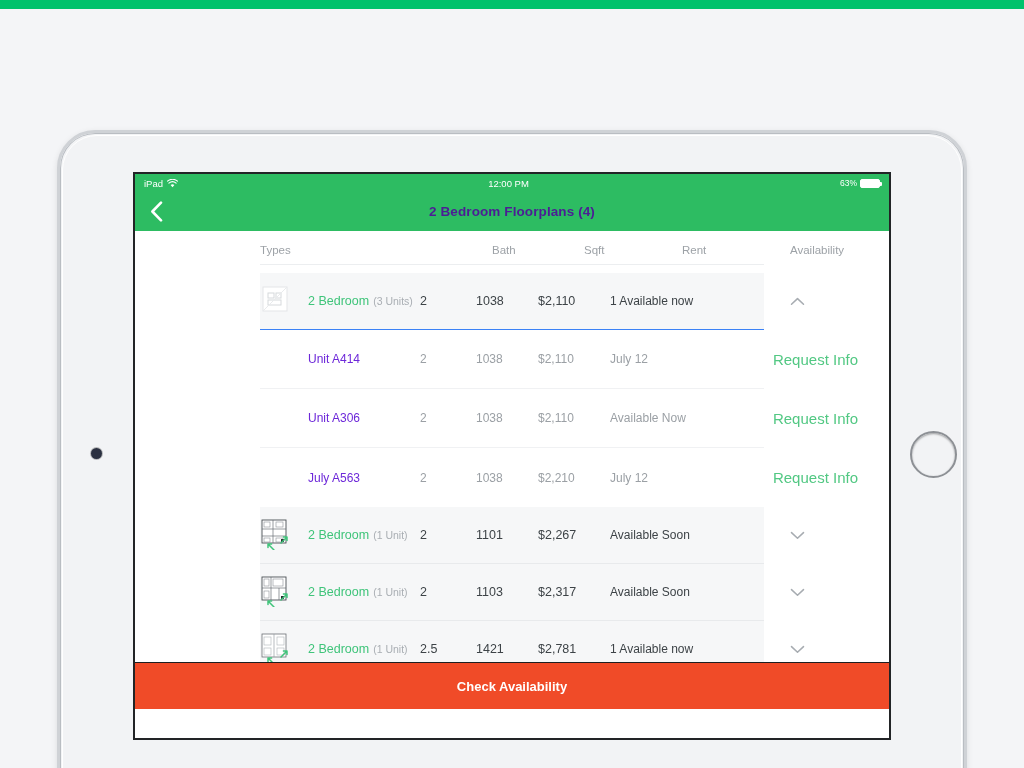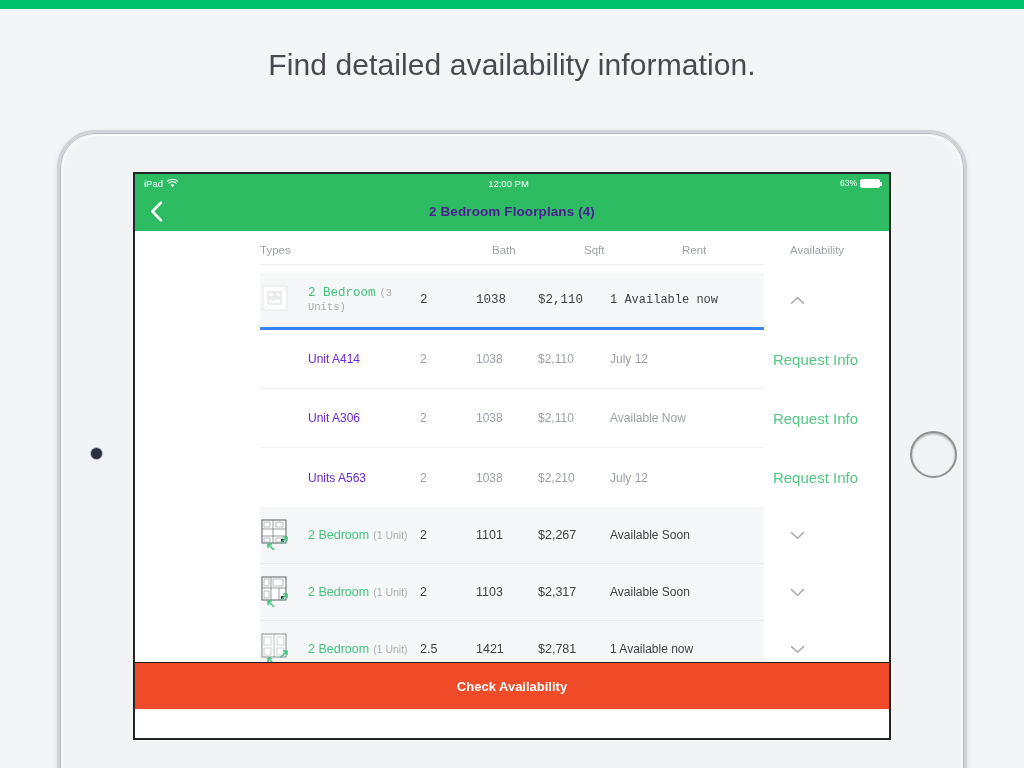--- a/index.html
+++ b/index.html
@@ -131,21 +131,21 @@
   
   .fp-row {
     margin: 0 125px;
     height: 57px;
     background: #f6f7f8;
     border-bottom: 1px solid #e8eaec;
     font-size: 12.5px;
     color: #3d4347;
     cursor: pointer;
   }
-  .fp-row.expanded { background: #f6f7f8; border-bottom: 3px solid #3b82f6; font-family: Liberation Mono, monospace; }
+  .fp-row.expanded { background: #f6f7f8; border-bottom: 1px solid #3b82f6; }
 
   .fp-name { color: #3fc47a; font-size: 12.5px; }
   .fp-units { color: #a9aeb3; font-size: 10.5px; margin-left: 4px; }
   .cell { font-size: 12.5px; color: #3d4347; }
   .cell-avail { font-size: 12px; color: #3d4347; }
 
   .chev { display: flex; justify-content: center; align-items: center; }
 
   
   .unit-block { background: #ffffff; margin: 0 125px; }
@@ -180,21 +180,20 @@
     border-top: 1px solid #1d1f21;
   }
 </style>
 </head>
 <body>
 
 <div class="page">
 
   <div class="top-accent"></div>
 
-  <div class="headline">Find detailed availability information.</div>
 
   <div class="tablet">
     <div class="tablet-inner-gloss"></div>
   </div>
   <div class="camera-dot"></div>
   <div class="home-button"></div>
 
   <div class="screen">
 
     <div class="status-bar">
@@ -278,21 +277,21 @@
           <div class="c-name">Unit A306</div>
           <div>2</div>
           <div>1038</div>
           <div>$2,110</div>
           <div>Available Now</div>
           <div class="req-info">Request Info</div>
         </div>
 
         <div class="unit-grid unit-row">
           <div></div>
-          <div class="c-name">Units A563</div>
+          <div class="c-name">July A563</div>
           <div>2</div>
           <div>1038</div>
           <div>$2,210</div>
           <div>July 12</div>
           <div class="req-info">Request Info</div>
         </div>
 
       </div>
 
       <div class="grid-row fp-row">

